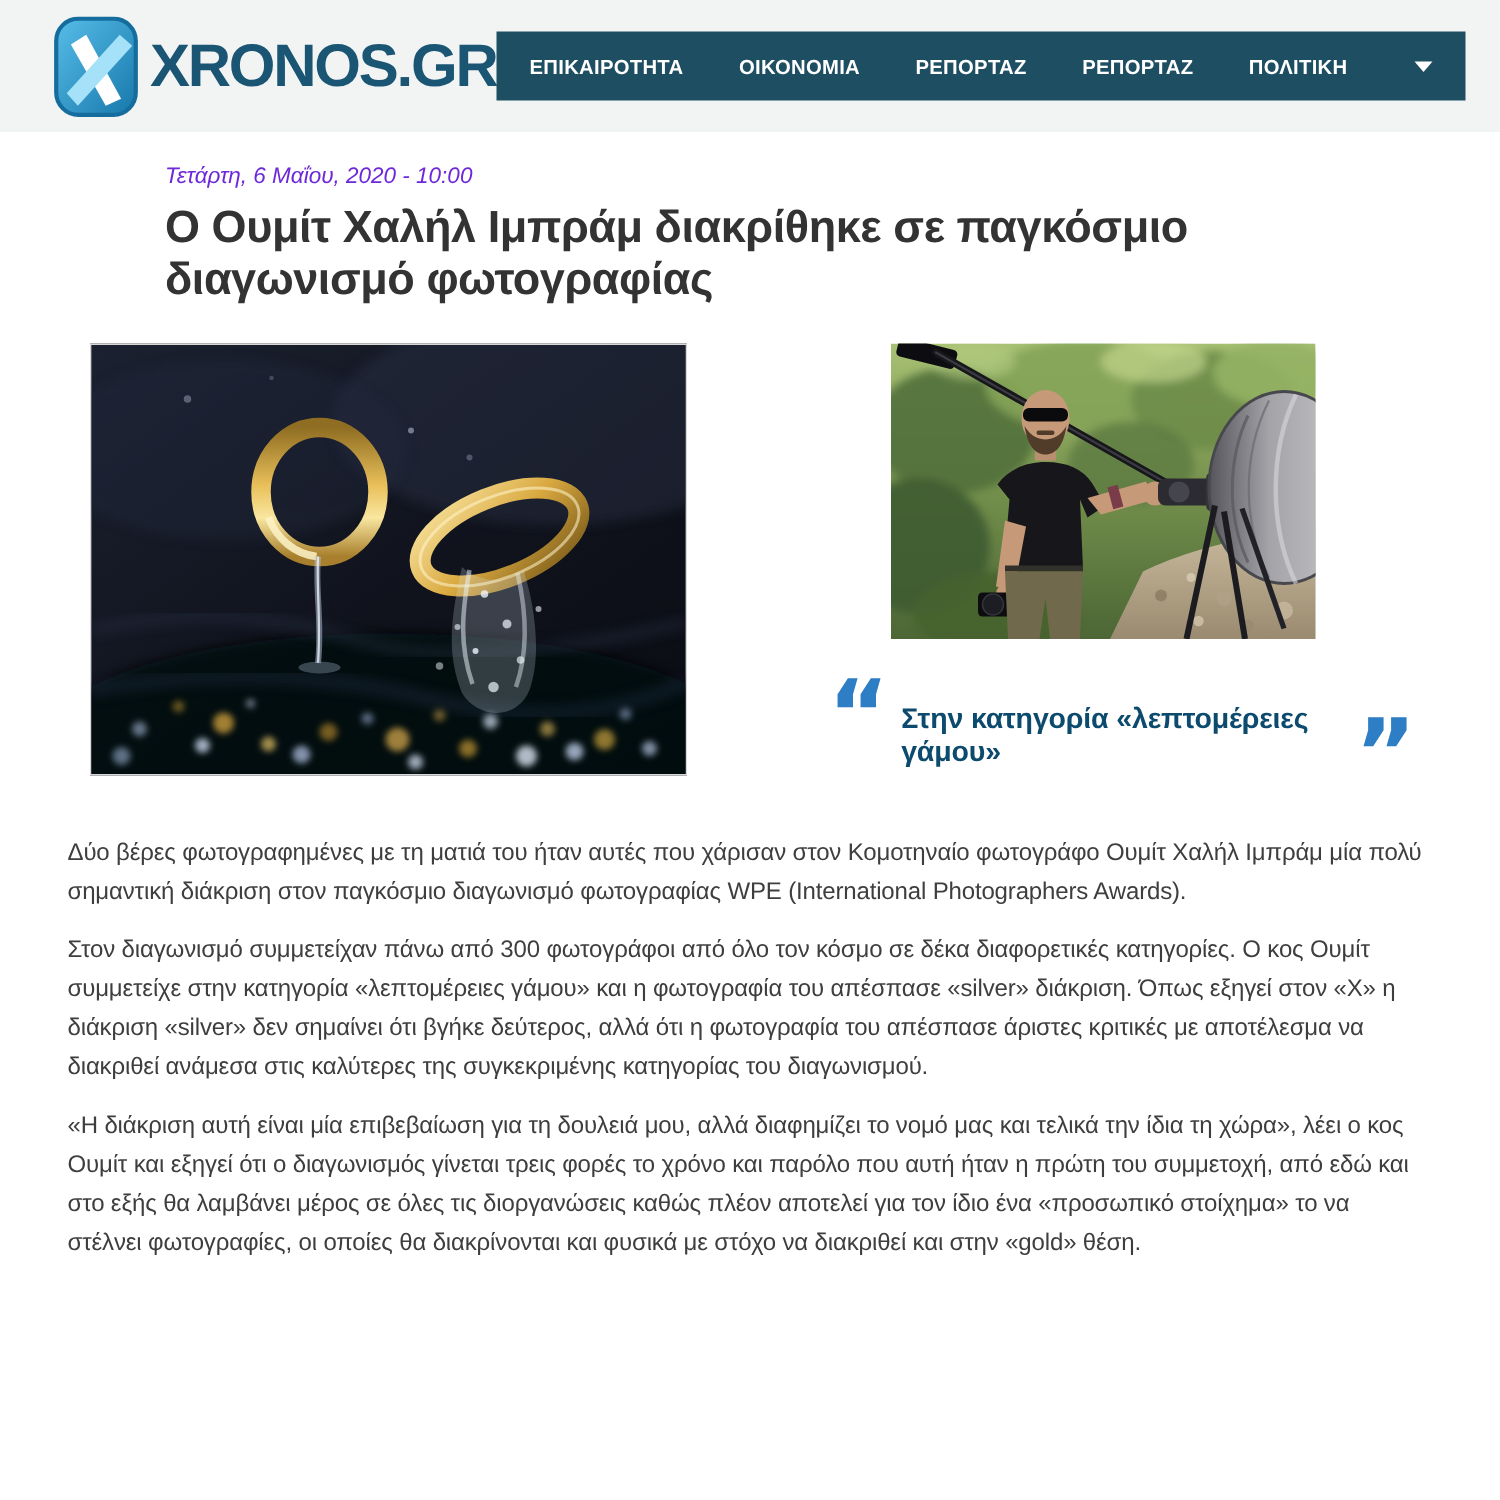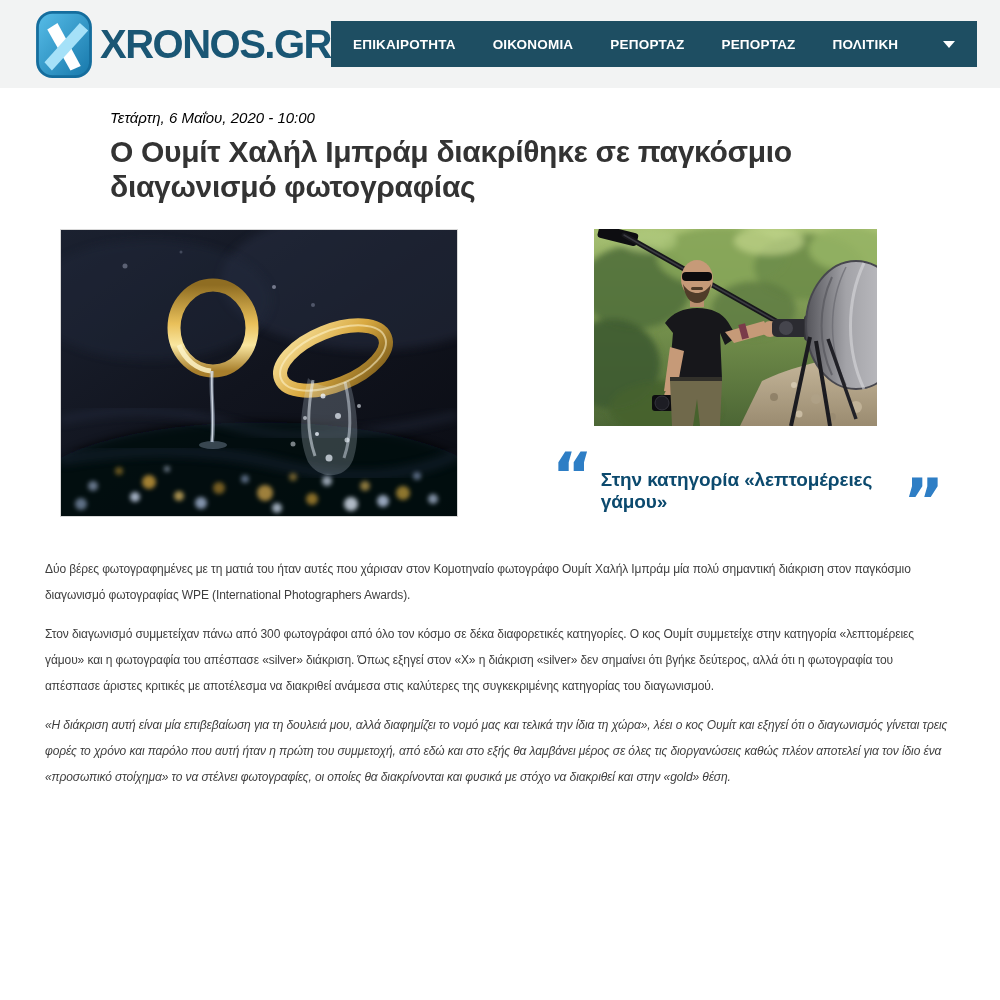--- a/index.html
+++ b/index.html
@@ -17,43 +17,43 @@
   .main-nav a { color: #ffffff; font-size: 13.5px; font-weight: bold; letter-spacing: 0.2px;
     text-decoration: none; white-space: nowrap; cursor: pointer; }
   .caret { width: 0; height: 0; border-left: 6px solid transparent; border-right: 6px solid transparent;
     border-top: 7px solid #ffffff; display: inline-block; margin-left: 8px; cursor: pointer; }
 
   
   main { padding: 0 45px; }
   .meta-row { display: flex; justify-content: space-between; align-items: baseline;
     padding: 21px 55px 0 65px; }
   .kicker { font-size: 15px; color: #4d4d4d; letter-spacing: 0.2px; }
-  .date { font-size: 15px; font-style: italic; color: #000000; }
+  .date { font-size: 15px; font-style: italic; color: #6d28d9; }
   h1.title { margin: 9px 55px 0 65px; max-width: 760px; font-size: 30px; font-weight: bold;
     line-height: 1.16; color: #333333; letter-spacing: -0.3px; }
 
   .media-row { display: flex; margin-top: 24px; padding-left: 15px; }
   figure.photo { flex: none; }
   .photo.rings { width: 398px; height: 288px; border: 1px solid #d8d8d8; background: #10131c; }
   .right-col { margin-left: 136px; width: 392px; }
   .photo.photographer { width: 283px; height: 197px; }
   figure.photo svg { display: block; }
 
   .pullquote { display: flex; margin: 28px 0 0 -42px; width: 392px; align-items: flex-start; }
   .q-open, .q-close { font-family: "DejaVu Sans", sans-serif; font-weight: bold; font-size: 62px;
     color: #2e7ec5; line-height: 40px; flex: none; }
   .q-open { margin-top: 2px; }
   .q-close { margin-top: 28px; }
   .q-text { font-size: 19px; font-weight: bold; color: #0c4a6e; padding: 15px 8px 0 8px;
     letter-spacing: -0.1px; }
 
   .body-text { margin-top: 34px; padding-right: 5px; }
-  .body-text p { font-size: 12px; line-height: 26px; color: #3e3e3e; margin-bottom: 13px;
+  .body-text p { font-size: 16px; line-height: 26px; color: #3e3e3e; margin-bottom: 13px;
     letter-spacing: -0.1px; }
-  .body-text p.italic { font-style: italic; }
+  .body-text p.italic { }
 </style>
 </head>
 <body>
 
 <header class="site-header">
   <a class="logo">
     <span class="logo-icon">
       <svg viewBox="0 0 60 72" width="56" height="67" aria-hidden="true">
         <defs>
           <linearGradient id="lgr" x1="0" y1="0" x2="1" y2="1">

